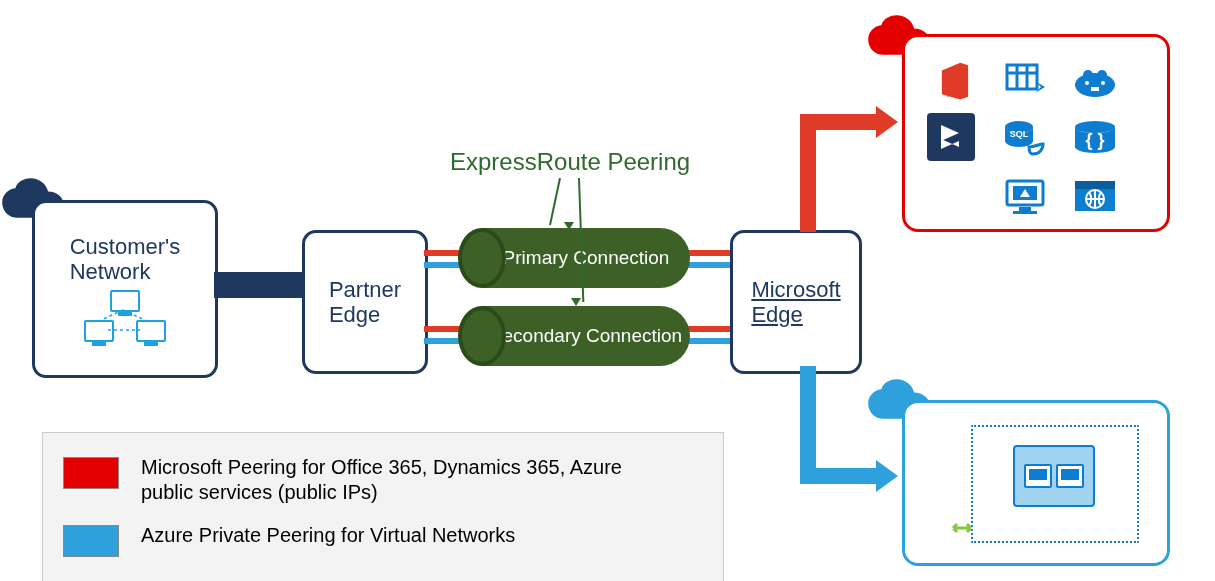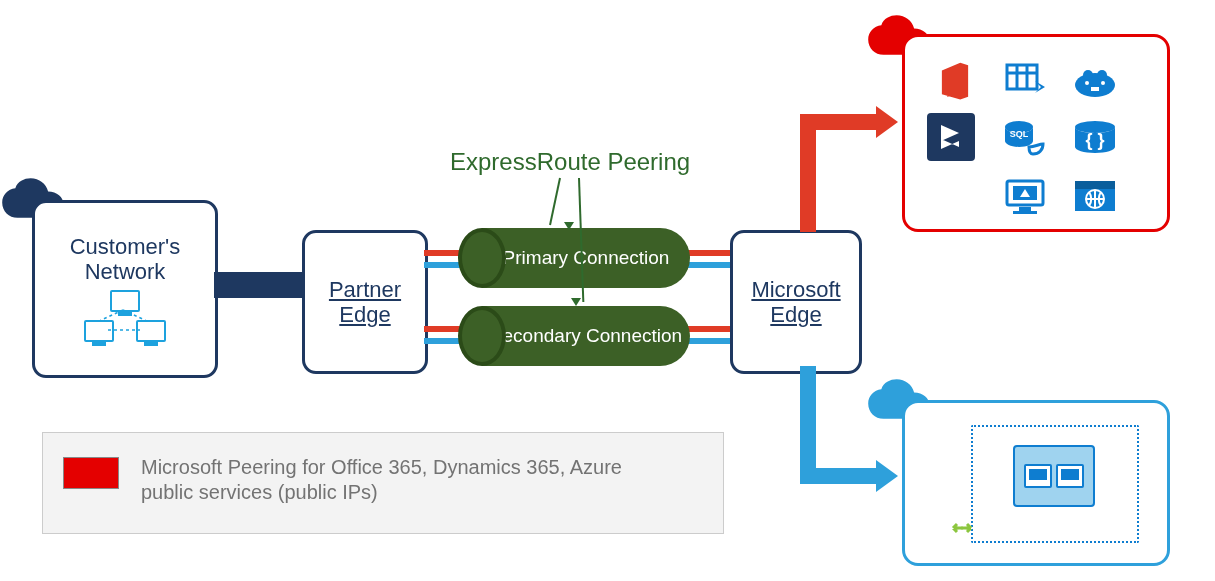--- a/index.html
+++ b/index.html
@@ -1,17 +1,17 @@
 <!DOCTYPE html>
 <html><head>
 <meta charset="utf-8">
 <style>
   html,body{margin:0;padding:0;width:1215px;height:581px;background:#fff;font-family:"Segoe UI",Arial,sans-serif;color:#1e3860;overflow:hidden;}
   .canvas{position:relative;width:1215px;height:581px;}
-  .box{position:absolute;background:#fff;border:3px solid #1e3860;border-radius:14px;display:flex;flex-direction:column;align-items:center;justify-content:center;font-size:22px;text-align:center;line-height:1.15;}
+  .box{position:absolute;background:#fff;border:3px solid #1e3860;border-radius:14px;display:flex;flex-direction:column;align-items:center;justify-content:center;font-size:22px;text-align:left;line-height:1.15;}
   .cloud{position:absolute;}
   
   .navybar{position:absolute;background:#1e3860;}
   
   .line{position:absolute;height:6px;}
   .line.red{background:#e03b26;}
   .line.blue{background:#2ea0db;}
   
   .cyl{position:absolute;background:#3c6026;color:#fff;font-size:19px;display:flex;align-items:center;justify-content:center;border-radius:0 35px 35px 0;}
   .cyl::before{content:"";position:absolute;left:-24px;top:0;width:48px;height:100%;border-radius:50%;background:#3c6026;border:4px solid #2b4b18;box-sizing:border-box;}
@@ -34,21 +34,21 @@
   .svcicon{display:flex;align-items:center;justify-content:center;font-size:30px;color:#0369a1;}
   .svcicon.dark{background:#1e3860;color:#fff;border-radius:4px;width:48px;height:48px;}
   
   .vnet{position:absolute;border:2px dotted #0e7dd0;border-radius:2px;}
   .vmicon{position:absolute;background:#9fd3ef;border:2px solid #0e7dd0;border-radius:4px;display:flex;align-items:center;justify-content:center;gap:4px;}
   .vmicon span{display:inline-block;width:24px;height:20px;border:2px solid #0e7dd0;border-radius:2px;background:#fff;position:relative;}
   .vmicon span::after{content:"";position:absolute;left:3px;top:3px;right:3px;bottom:6px;background:#0e7dd0;}
   .peer{position:absolute;width:34px;height:22px;}
   
   .legend{position:absolute;background:#f3f3f3;border:1px solid #ccc;padding:16px 20px 22px 20px;}
-  .legrow{display:flex;align-items:flex-start;margin:6px 0;font-size:20px;color:#737373;}
+  .legrow{display:flex;align-items:flex-start;margin:6px 0;font-size:20px;color:#000000;}
   .swatch{width:54px;height:30px;border:1px solid #888;margin-right:22px;flex-shrink:0;margin-top:2px;}
   .swatch.red{background:#e40000;}
   .swatch.blue{background:#2ea0db;}
   .legtext{max-width:520px;line-height:1.25;}
   
   .neticon{position:relative;width:90px;height:54px;margin-top:6px;}
   .neticon .pc{position:absolute;width:26px;height:18px;border:2px solid #1da2de;border-radius:2px;background:#fff;}
   .neticon .pc::after{content:"";position:absolute;left:6px;right:6px;bottom:-6px;height:4px;background:#1da2de;}
 </style>
 </head>
@@ -67,21 +67,21 @@
       <div class="pc" style="left:4px;top:30px"></div>
       <div class="pc" style="left:56px;top:30px"></div>
       <svg style="position:absolute;left:0;top:0;width:90px;height:54px" viewBox="0 0 90 54">
           <path stroke="#1da2de" stroke-width="1.5" stroke-dasharray="3 3" fill="none" d="M43 20 L17 32 M43 20 L69 32 M28 40 L60 40"></path>
         </svg>
     </div>
   </div>
 
   <div class="navybar" style="left:214px;top:272px;width:90px;height:26px;"></div>
 
-  <div class="box" style="left:302px;top:230px;width:120px;height:138px;text-decoration:underline;">
+  <div class="box" style="left:302px;top:230px;width:120px;height:138px;">
     <span style="white-space:pre-line;">Partner
 Edge</span>
   </div>
 
   <div class="line red" style="left:424px;top:250px;width:310px;"></div>
   <div class="line blue" style="left:424px;top:262px;width:310px;"></div>
   <div class="line red" style="left:424px;top:326px;width:310px;"></div>
   <div class="line blue" style="left:424px;top:338px;width:310px;"></div>
 
   <div class="cyl" style="left:482px;top:228px;width:208px;height:60px;">
@@ -193,15 +193,19 @@
         <circle cx="17" cy="11" r="1.6" fill="#8cc63f"></circle>
         <circle cx="22" cy="11" r="1.6" fill="#8cc63f"></circle>
       </svg>
   </div>
 
   <div class="legend" style="left:42px;top:432px;width:640px;">
     <div class="legrow">
       <div class="swatch red"></div>
       <div class="legtext">Microsoft Peering for Office 365, Dynamics 365, Azure public services (public IPs)</div>
     </div>
+    <div class="legrow" style="margin-top:18px;">
+      <div class="swatch blue"></div>
+      <div class="legtext">Azure Private Peering for Virtual Networks</div>
+    </div>
   </div>
 
 </div>
 
 </body></html>

